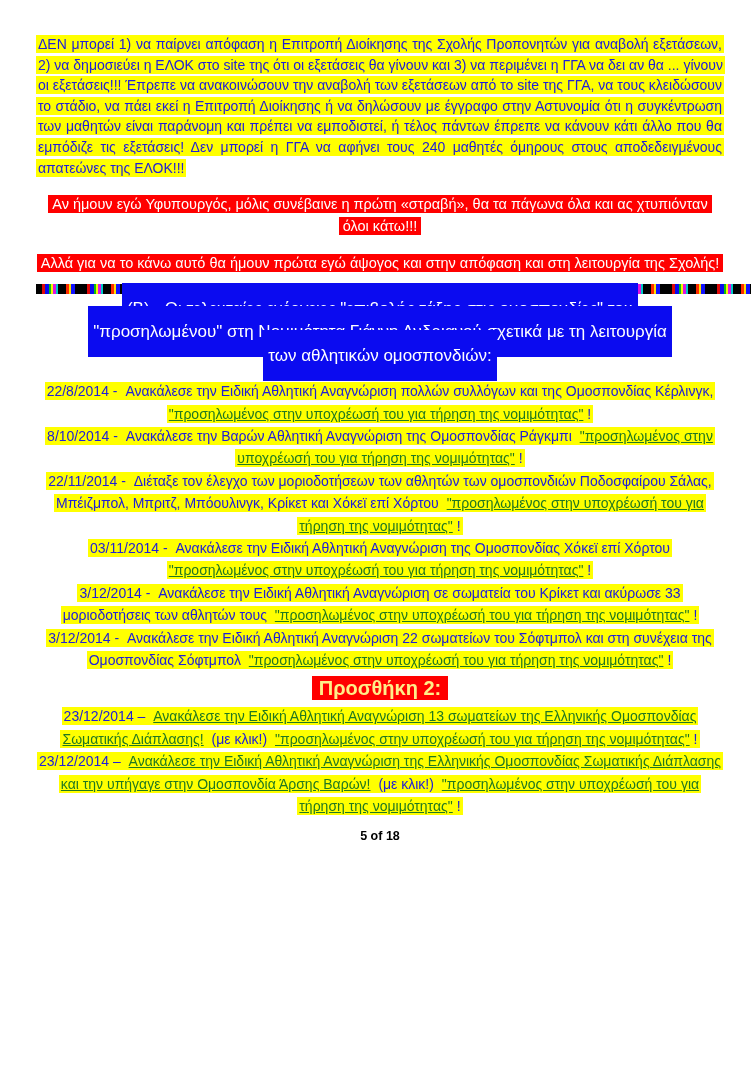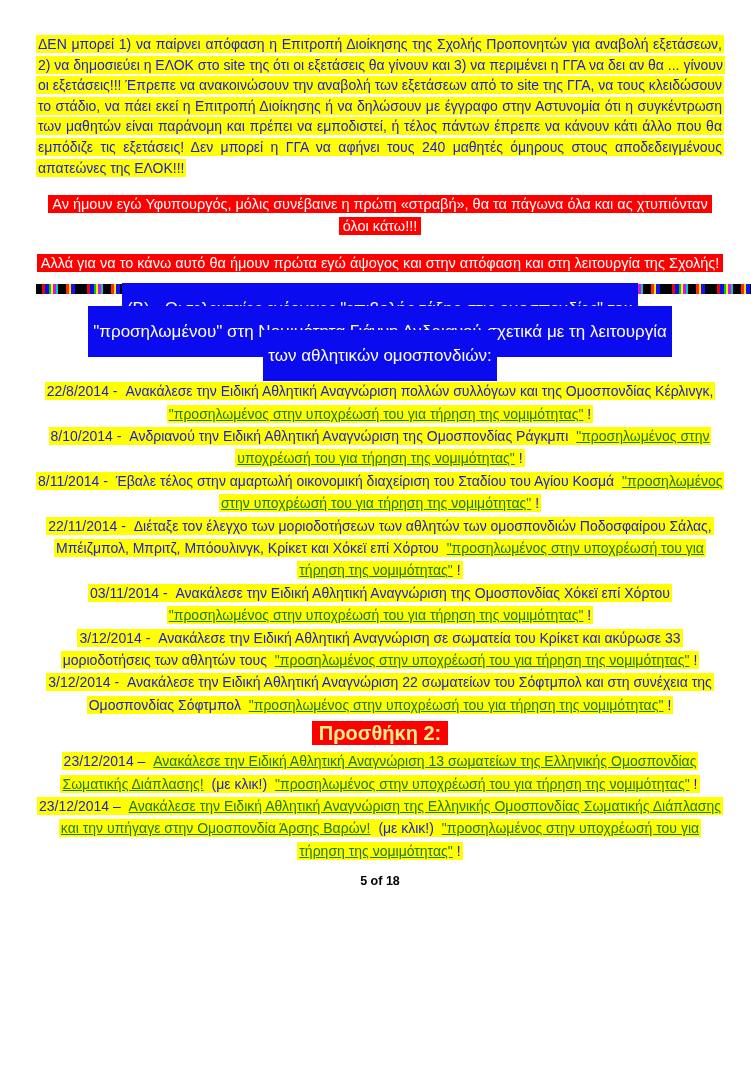--- a/index.html
+++ b/index.html
@@ -87,22 +87,21 @@
     </div>
 
   <div class="divider"></div>
 
   <div class="header-wrap">
     <span class="header-bg">(Β) - Οι τελευταίες ενέργειες "επιβολής τάξης στις ομοσπονδίες" του "προσηλωμένου" στη Νομιμότητα Γιάννη Ανδριανού σχετικά με τη λειτουργία των αθλητικών ομοσπονδιών:</span>
   </div>
 
   <div class="timeline">
       <p class="entry"><span class="hl">22/8/2014 - </span><span class="hl">Ανακάλεσε την Ειδική Αθλητική Αναγνώριση πολλών συλλόγων και της Ομοσπονδίας Κέρλινγκ, </span><a class="hl link">"προσηλωμένος στην υποχρέωσή του για τήρηση της νομιμότητας"</a><span class="hl">!</span></p>
-      <p class="entry"><span class="hl">8/10/2014 - </span><span class="hl">Ανδριανού την Ειδική Αθλητική Αναγνώριση της Ομοσπονδίας Ράγκμπι </span><a class="hl link">"προσηλωμένος στην υποχρέωσή του για τήρηση της νομιμότητας"</a><span class="hl">!</span></p>
-      <p class="entry"><span class="hl">8/11/2014 - </span><span class="hl">Έβαλε τέλος στην αμαρτωλή οικονομική διαχείριση του Σταδίου του Αγίου Κοσμά </span><a class="hl link">"προσηλωμένος στην υποχρέωσή του για τήρηση της νομιμότητας"</a><span class="hl">!</span></p>
+      <p class="entry"><span class="hl">8/10/2014 - </span><span class="hl">Ανακάλεσε την Βαρών Αθλητική Αναγνώριση της Ομοσπονδίας Ράγκμπι </span><a class="hl link">"προσηλωμένος στην υποχρέωσή του για τήρηση της νομιμότητας"</a><span class="hl">!</span></p>
       <p class="entry"><span class="hl">22/11/2014 - </span><span class="hl">Διέταξε τον έλεγχο των μοριοδοτήσεων των αθλητών των ομοσπονδιών Ποδοσφαίρου Σάλας, Μπέιζμπολ, Μπριτζ, Μπόουλινγκ, Κρίκετ και Χόκεϊ επί Χόρτου </span><a class="hl link">"προσηλωμένος στην υποχρέωσή του για τήρηση της νομιμότητας"</a><span class="hl">!</span></p>
       <p class="entry"><span class="hl">03/11/2014 - </span><span class="hl">Ανακάλεσε την Ειδική Αθλητική Αναγνώριση της Ομοσπονδίας Χόκεϊ επί Χόρτου </span><a class="hl link">"προσηλωμένος στην υποχρέωσή του για τήρηση της νομιμότητας"</a><span class="hl">!</span></p>
       <p class="entry"><span class="hl">3/12/2014 - </span><span class="hl">Ανακάλεσε την Ειδική Αθλητική Αναγνώριση σε σωματεία του Κρίκετ και ακύρωσε 33 μοριοδοτήσεις των αθλητών τους </span><a class="hl link">"προσηλωμένος στην υποχρέωσή του για τήρηση της νομιμότητας"</a><span class="hl">!</span></p>
       <p class="entry"><span class="hl">3/12/2014 - </span><span class="hl">Ανακάλεσε την Ειδική Αθλητική Αναγνώριση 22 σωματείων του Σόφτμπολ και στη συνέχεια της Ομοσπονδίας Σόφτμπολ </span><a class="hl link">"προσηλωμένος στην υποχρέωσή του για τήρηση της νομιμότητας"</a><span class="hl">!</span></p>
     </div>
 
   <p class="addendum-wrap">
     <span class="addendum">Προσθήκη 2:</span>
   </p>
 

